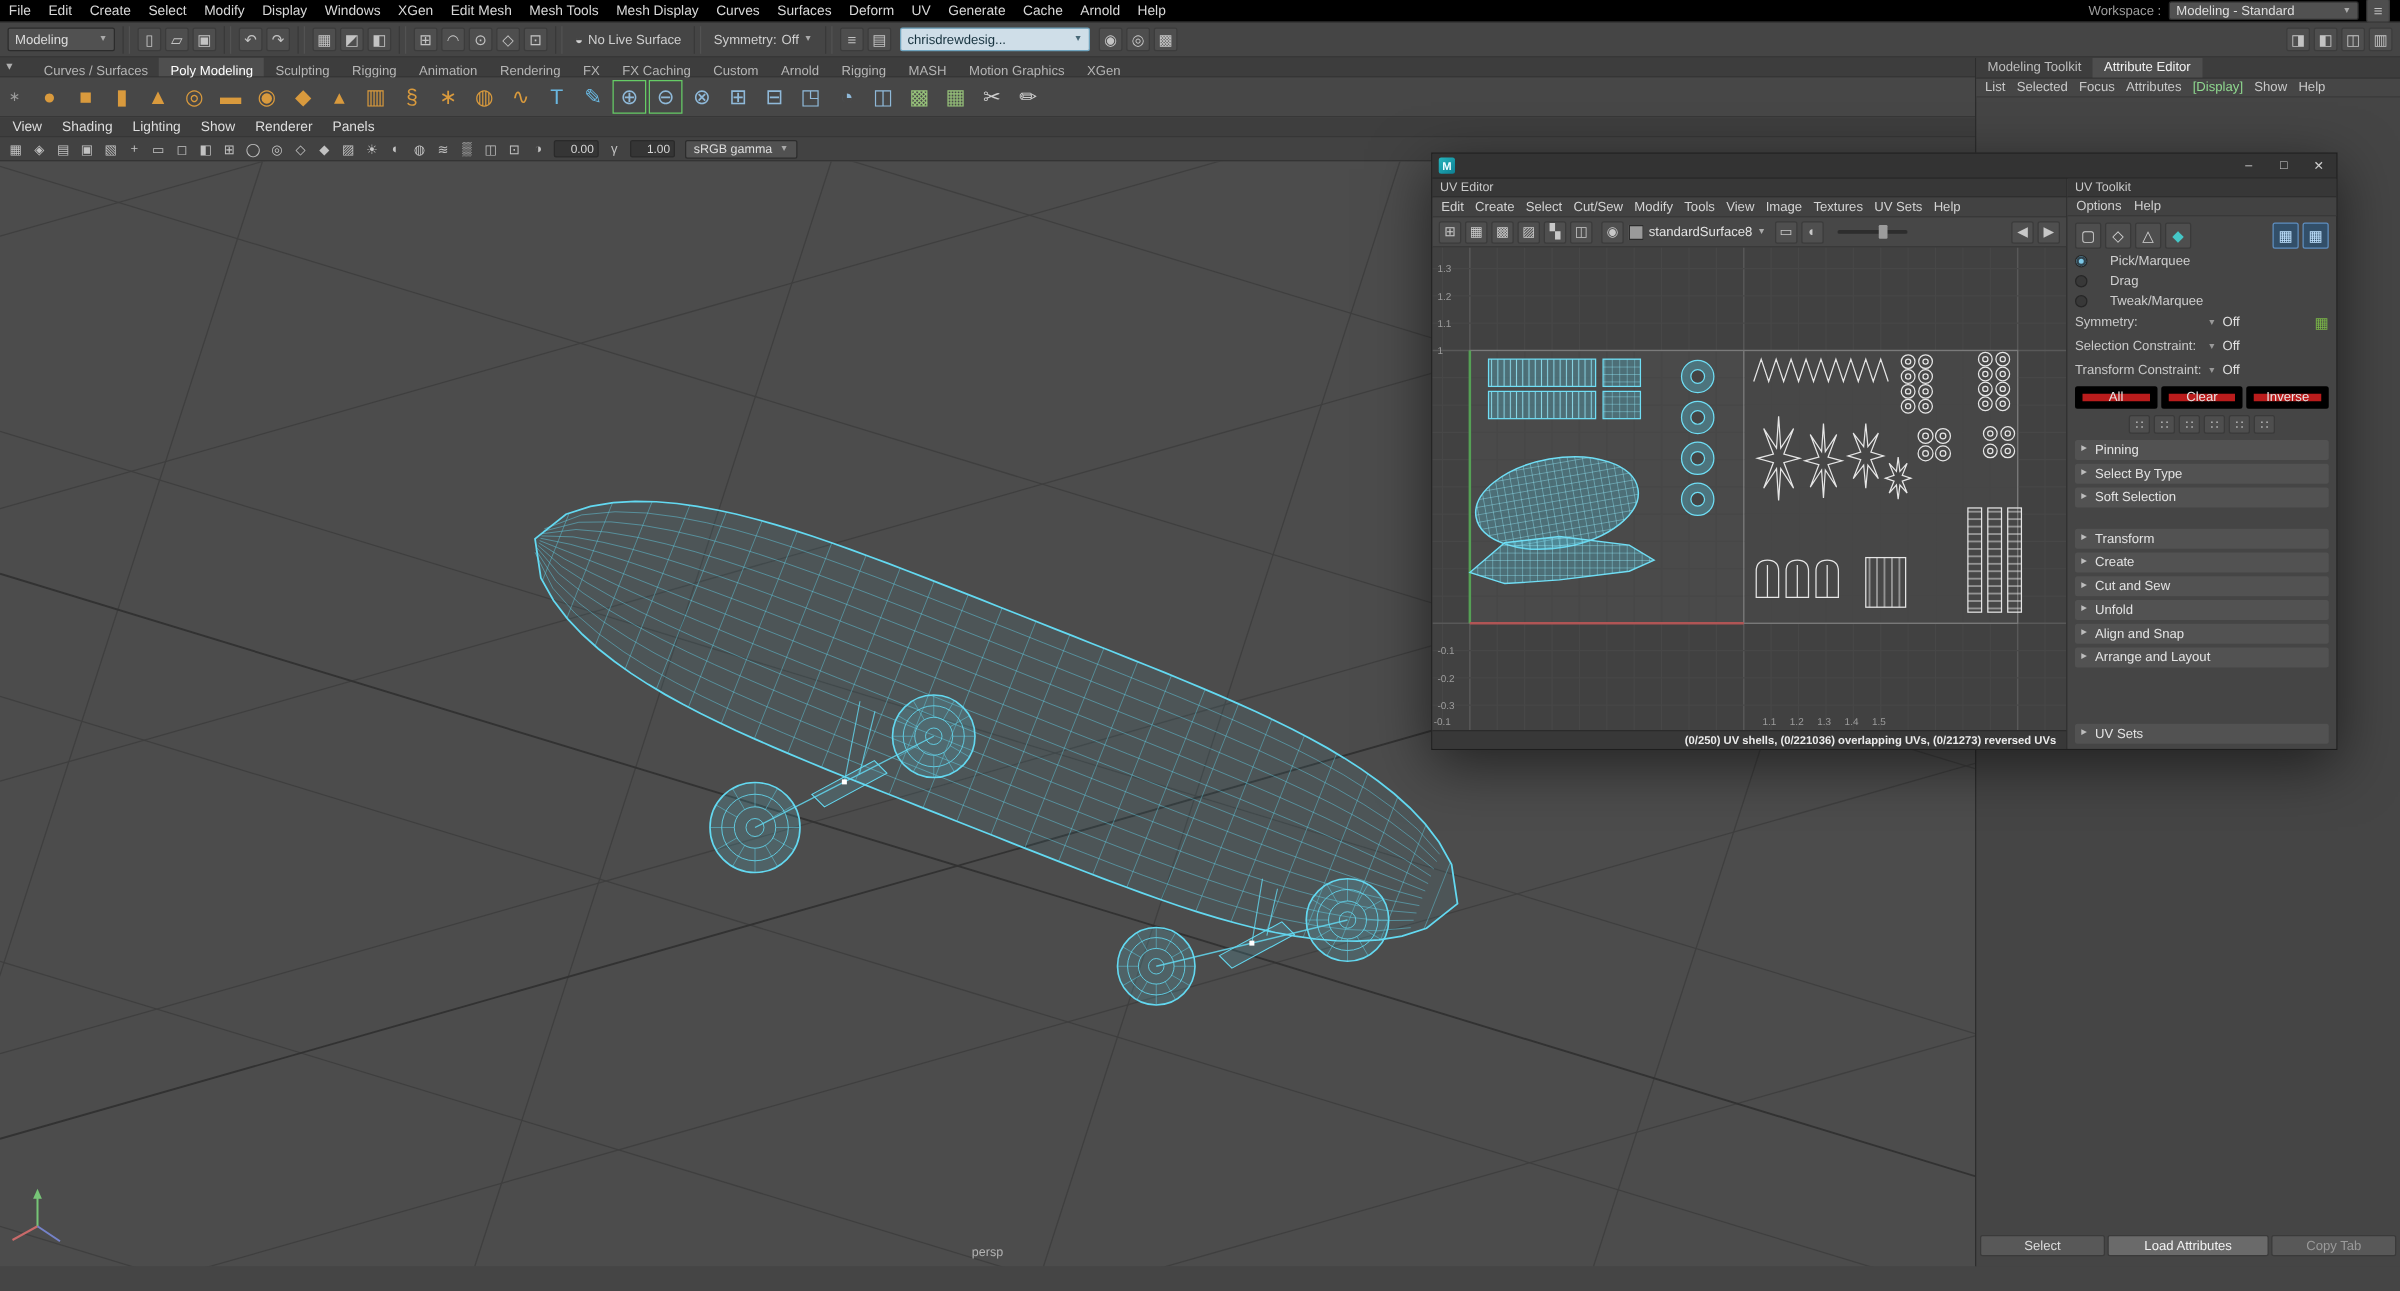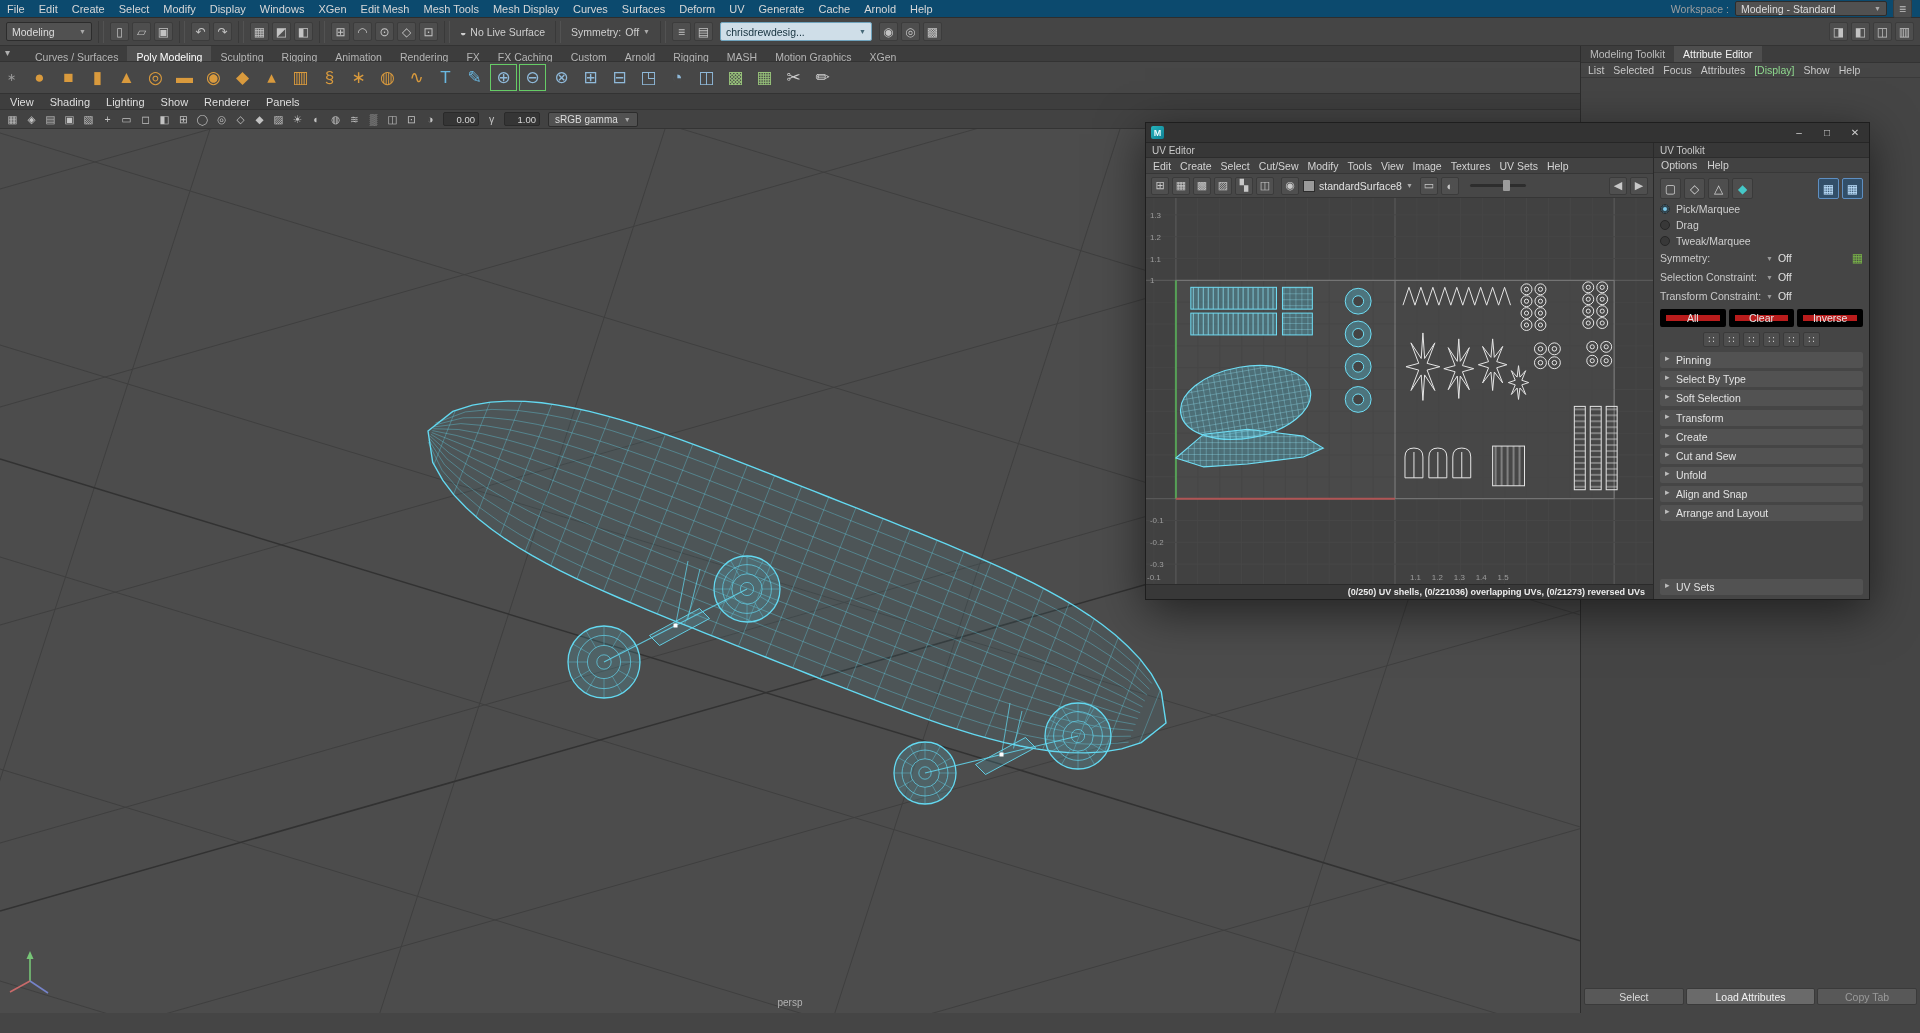--- a/index.html
+++ b/index.html
@@ -1,21 +1,21 @@
 <!DOCTYPE html>
 <html><head>
 <meta charset="utf-8">
 <style>
 *{margin:0;padding:0;box-sizing:border-box}
 html,body{width:1920px;height:1033px;overflow:hidden}
 body{background:#454545;font-family:"Liberation Sans",sans-serif;color:#ccc}
 .app{position:relative;width:1920px;height:1033px}
 
 
-.menubar{position:absolute;left:0;top:0;width:1920px;height:18px;background:#0c4a6e;display:flex;align-items:center;font-size:11px;color:#d8d8d8;border-bottom:1px solid #2e2e2e;z-index:5}
+.menubar{position:absolute;left:0;top:0;width:1920px;height:18px;background:#000000;display:flex;align-items:center;font-size:11px;color:#d8d8d8;border-bottom:1px solid #2e2e2e;z-index:5}
 .menu-item{padding:0 7px;height:18px;line-height:18px;cursor:default;white-space:nowrap}
 .mb-right{margin-left:auto;display:flex;align-items:center;gap:6px;padding-right:8px}
 .ws-label{color:#9f9f9f;font-size:10.5px}
 .dropdown{display:flex;align-items:center;background:#515151;border:1px solid #2c2c2c;border-radius:2px;padding:0 5px;font-size:10.5px;gap:5px;color:#ddd}
 .dropdown .arr{font-size:7px;color:#aaa}
 .ws{width:152px;height:15px;justify-content:space-between}
 
 
 .statusline{position:absolute;left:0;top:18px;width:1920px;height:28px;background:#454545;border-bottom:1px solid #333;display:flex;align-items:center;padding:0 6px;gap:3px;z-index:5}
 .mode-dd{width:86px;height:19px;justify-content:space-between}
@@ -83,35 +83,35 @@
 .uve-status{height:15px;background:#383838;border-top:1px solid #2b2b2b;display:flex;align-items:center;justify-content:flex-end;padding-right:8px;font-size:9px;font-weight:bold;color:#ececec;flex:none;white-space:nowrap}
 
 
 .tk-panel{width:215px;background:#454545;display:flex;flex-direction:column;flex:none}
 .tk-menus{height:15px;background:#424242;display:flex;gap:10px;align-items:center;padding-left:7px;font-size:10.5px;color:#d0d0d0;border-bottom:1px solid #383838;flex:none}
 .tk-body{flex:1;display:flex;flex-direction:column;gap:3px;padding:5px 6px 4px 6px;min-height:0}
 .tk-tools{display:flex;gap:3px;align-items:center}
 .tk-tool{width:21px;height:21px;display:inline-flex;align-items:center;justify-content:center;font-size:12px;color:#d2d2d2;background:#4e4e4e;border:1px solid #3a3a3a;border-radius:2px}
 .tk-tool.active{background:#324f69;border-color:#5e8fc2;color:#bfe2ff}
 .tk-tool[data-name="uv-grab-tool-icon"]{margin-left:auto}
-.tk-radio{display:flex;align-items:center;height:13px;gap:6px;font-size:10.5px;color:#cfcfcf}
+.tk-radio{display:flex;align-items:center;height:13px;gap:18px;font-size:10.5px;color:#cfcfcf}
 .dot{width:10px;height:10px;border-radius:50%;background:#383838;border:1px solid #262626;flex:none}
 .tk-radio.selected .dot{background:#7cc8e8;box-shadow:inset 0 0 0 2px #31444e}
 .tk-row{display:flex;align-items:center;height:16px;font-size:10.5px;color:#c9c9c9}
 .tk-row .lbl{width:106px}
 .tk-row .arr{font-size:7px;color:#999;margin-right:5px}
 .tk-row .val{color:#e0e0e0}
 .tk-green-icon{margin-left:auto;color:#7ab648;font-size:12px}
 .tk-buttons{display:flex;gap:3px;margin-top:2px}
 .tk-btn{flex:1;height:18px;background:#b91c1c;border:6px solid #000000;border-radius:2px;color:#e4e4e4;font-size:10.5px;display:flex;align-items:center;justify-content:center}
 .tk-converts{display:flex;gap:3px;justify-content:center;margin:2px 0}
 .tk-cicon{width:17px;height:15px;display:inline-flex;align-items:center;justify-content:center;font-size:10px;color:#c6c6c6;background:#4e4e4e;border:1px solid #3a3a3a;border-radius:2px}
 .tk-section{position:relative;height:16px;background:#525252;border-radius:2px;font-size:10.5px;color:#e3e3e3;display:flex;align-items:center;padding-left:16px;flex:none}
 .tk-section::before{content:"▸";position:absolute;left:5px;top:1px;font-size:9px;color:#bdbdbd}
-.tk-section.gap{margin-top:1px}
+.tk-section.gap{margin-top:14px}
 .tk-uvsets{margin-top:auto}
 
 
 .bottom-bar{position:absolute;left:0;top:1013px;width:1920px;height:20px;background:#3e3e3e;border-top:1px solid #2c2c2c;display:flex;align-items:center}
 .mel-box{width:36px;height:19px;display:flex;align-items:center;justify-content:center;font-size:10.5px;color:#cfcfcf;background:#454545;border-right:1px solid #2e2e2e}
 .cmd-input{width:650px;height:14px;background:#1e1e1e;border:1px solid #141414;border-radius:2px;margin-left:3px}
 .help-strip{flex:1;height:19px;background:#3a3a3a;border-left:1px solid #2e2e2e;margin-left:3px}
 .rp-bottom-fill{width:338px;height:19px;background:#454545;border-left:1px solid #2d2d2d}
 </style>
 </head>

